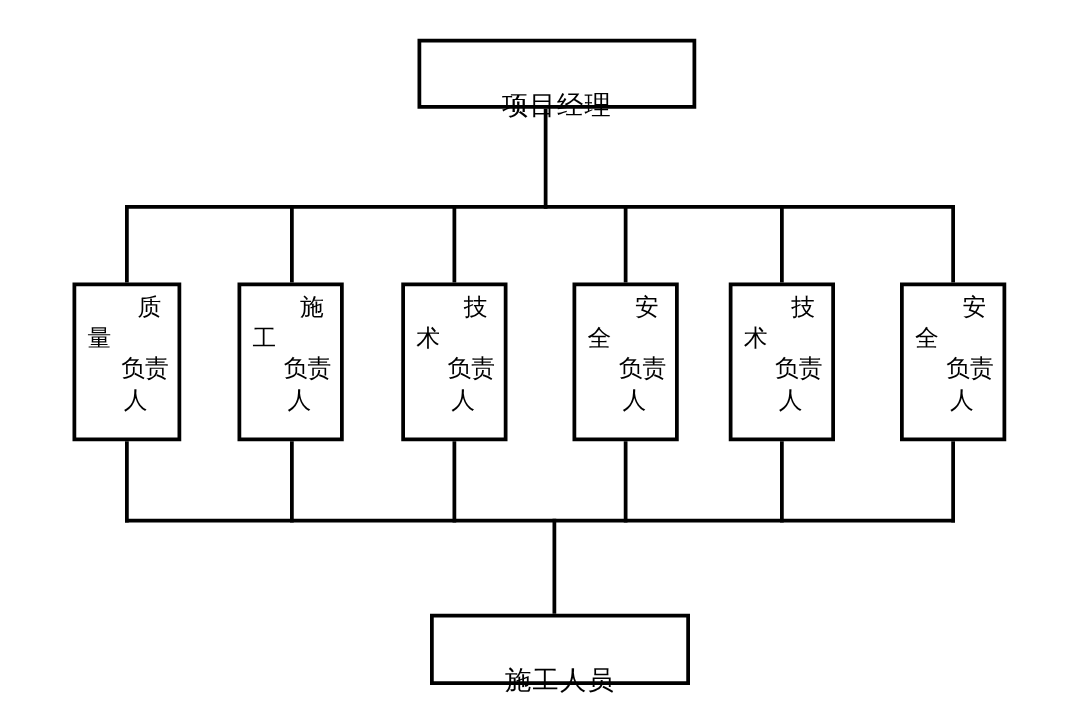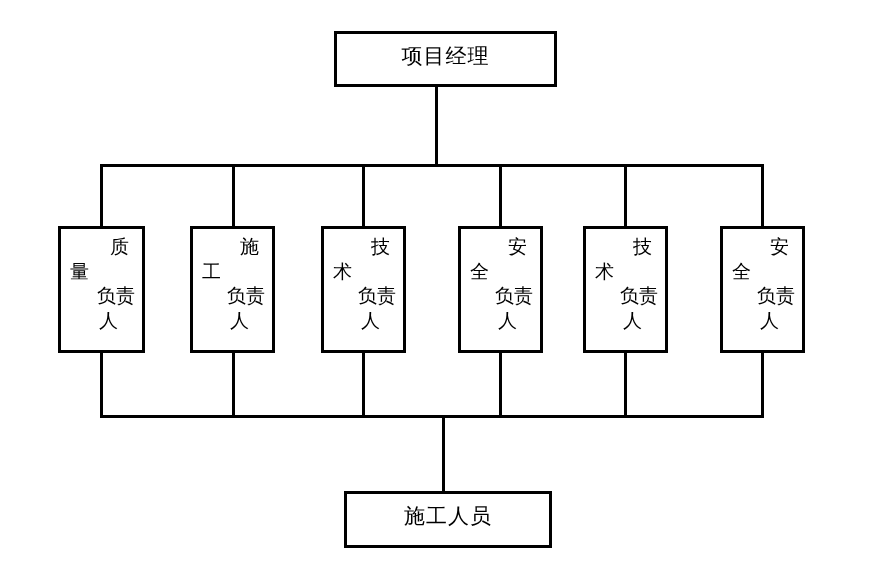--- a/index.html
+++ b/index.html
@@ -33,20 +33,21 @@
     display: flex;
     align-items: flex-start;
     justify-content: center;
   }
   .node-wide .node-label {
     font-size: 21px;
     line-height: 1;
     letter-spacing: 1px;
     padding-top: 12px;
     white-space: nowrap;
+    margin-top: 28px;
   }
 
   
   .node-tall {
     padding: 6px 7px 0 7px;
   }
   .node-tall .stack {
     display: block;
     font-size: 19px;
     line-height: 1.30;

